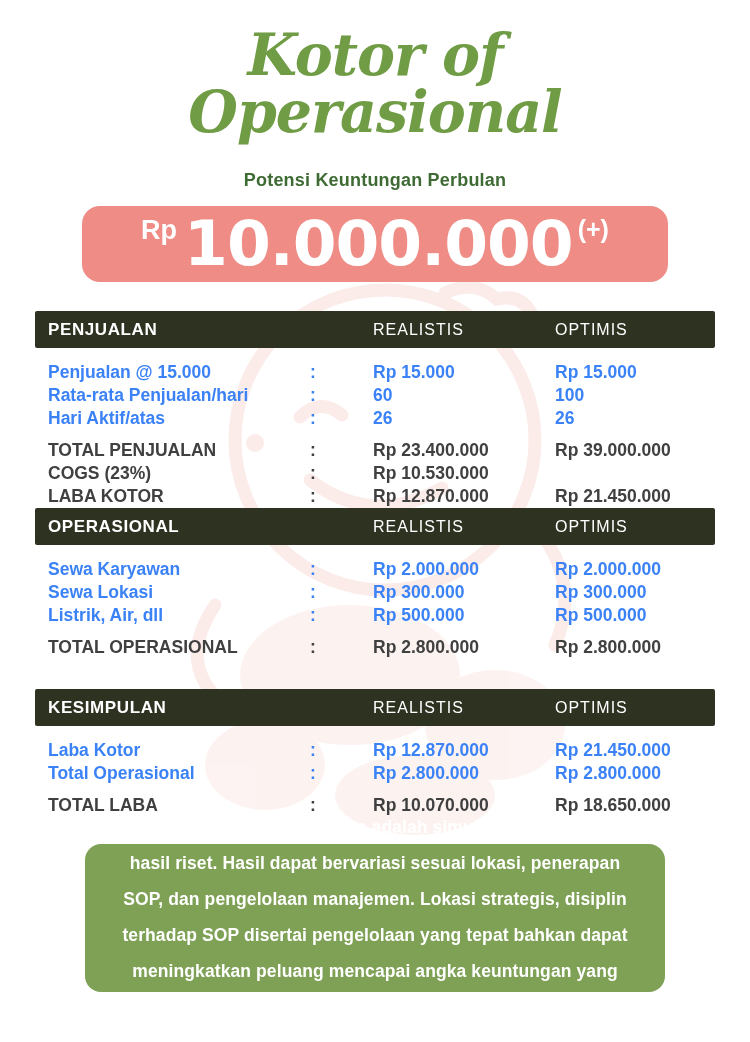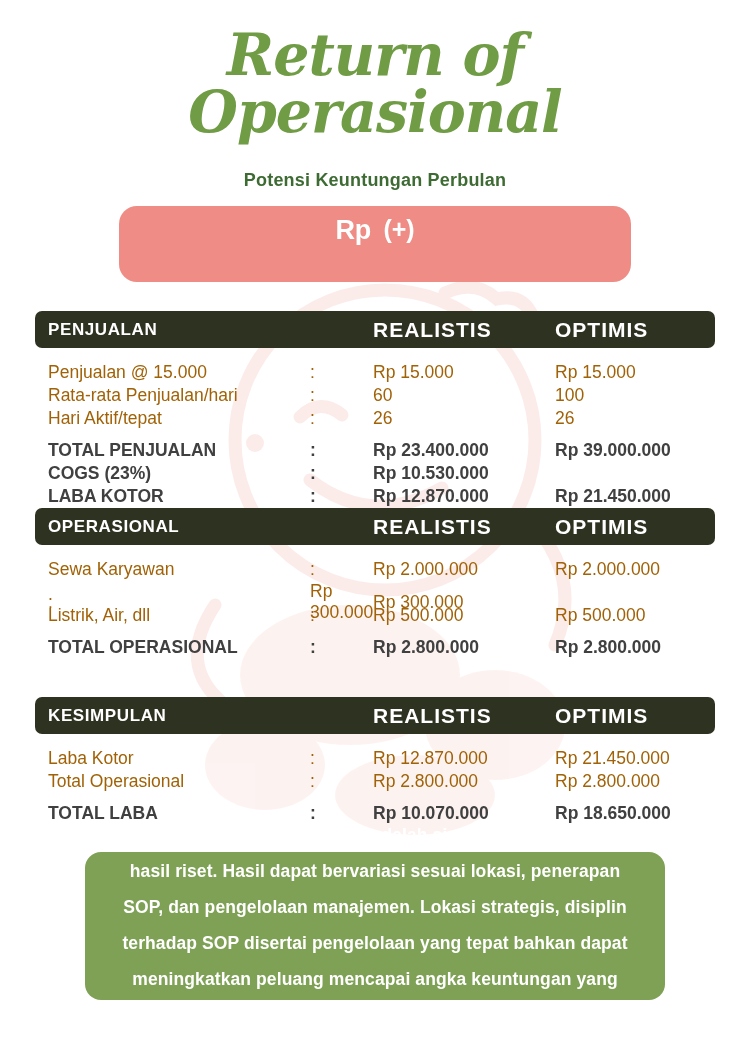--- a/index.html
+++ b/index.html
@@ -36,21 +36,21 @@
     margin-top:30px;
     text-align:center;
     font-size:18px;
     font-weight:bold;
     color:#3e6b33;
     letter-spacing:0.2px;
   }
   
   .banner{
     margin:15px auto 0;
-    width:512px;
+    width:586px;
     height:76px;
     background:#ee8c85;
     border-radius:18px;
     display:flex;
     align-items:center;
     justify-content:center;
     color:#ffffff;
   }
   .banner .rp{
     font-size:27px;
@@ -74,57 +74,57 @@
     margin-top:9px;
     margin-left:5px;
   }
   
   .roi-table{
     width:680px;
     margin:0 auto;
   }
   .t1{margin-top:29px;}
   .t2{}
-  .t3{margin-top:38px;}
+  .t3{margin-top:30px;}
   .bar{
     height:37px;
     background:#2e3220;
-    border-radius:7px;
+    border-radius:2px;
     display:grid;
     grid-template-columns:262px 63px 182px 1fr;
     align-items:center;
     padding-left:13px;
     box-sizing:border-box;
     color:#ffffff;
   }
   .bar .bar-title{
     grid-column:1 / 3;
     font-size:17px;
     font-weight:800;
     letter-spacing:0.6px;
   }
   .bar .col-realistis{grid-column:3;}
   .bar .col-optimis{grid-column:4;}
   .bar .bar-col{
-    font-size:21px;
-    font-weight:700;
+    font-size:16px;
+    font-weight:400;
     letter-spacing:1px;
   }
   .rows{margin-top:13px;}
   .rows.totals{margin-top:9px;}
   .row{
     display:grid;
     grid-template-columns:262px 63px 182px 1fr;
     padding-left:13px;
     box-sizing:border-box;
     height:23px;
     align-items:center;
     font-size:17.5px;
-    font-weight:400;
-    color:#a16207;
+    font-weight:700;
+    color:#3b82f6;
   }
   .totals .row{
     font-weight:800;
     color:#404040;
   }
   
   .disclaimer{
     width:580px;
     height:148px;
     margin:27px auto 0;
@@ -165,28 +165,29 @@
       <ellipse cx="255" cy="400" rx="110" ry="70"></ellipse>
       <ellipse cx="400" cy="450" rx="70" ry="55"></ellipse>
       <ellipse cx="170" cy="490" rx="60" ry="45"></ellipse>
       <ellipse cx="320" cy="520" rx="80" ry="40"></ellipse>
     </g>
   </svg>
 
   <div class="content">
 
     <div class="title">
-      <div>Return of</div>
+      <div>Kotor of</div>
       <div>Operasional</div>
     </div>
 
     <div class="subtitle">Potensi Keuntungan Perbulan</div>
 
     <div class="banner">
       <span class="rp">Rp</span>
+      <span class="amount">10.000.000</span>
       <span class="plus">(+)</span>
     </div>
 
     <section class="roi-table t1">
       <div class="bar">
         <span class="bar-title">PENJUALAN</span>
         <span class="bar-col col-realistis">REALISTIS</span>
         <span class="bar-col col-optimis">OPTIMIS</span>
       </div>
       <div class="rows">
@@ -196,21 +197,21 @@
           <span>Rp 15.000</span>
           <span>Rp 15.000</span>
         </div>
         <div class="row">
           <span>Rata-rata Penjualan/hari</span>
           <span>:</span>
           <span>60</span>
           <span>100</span>
         </div>
         <div class="row">
-          <span>Hari Aktif/tepat</span>
+          <span>Hari Aktif/atas</span>
           <span>:</span>
           <span>26</span>
           <span>26</span>
         </div>
       </div>
       <div class="rows totals">
         <div class="row">
           <span>TOTAL PENJUALAN</span>
           <span>:</span>
           <span>Rp 23.400.000</span>
@@ -237,20 +238,21 @@
         <span class="bar-col col-optimis">OPTIMIS</span>
       </div>
       <div class="rows">
         <div class="row">
           <span>Sewa Karyawan</span>
           <span>:</span>
           <span>Rp 2.000.000</span>
           <span>Rp 2.000.000</span>
         </div>
         <div class="row">
+          <span>Sewa Lokasi</span>
           <span>:</span>
           <span>Rp 300.000</span>
           <span>Rp 300.000</span>
         </div>
         <div class="row">
           <span>Listrik, Air, dll</span>
           <span>:</span>
           <span>Rp 500.000</span>
           <span>Rp 500.000</span>
         </div>

